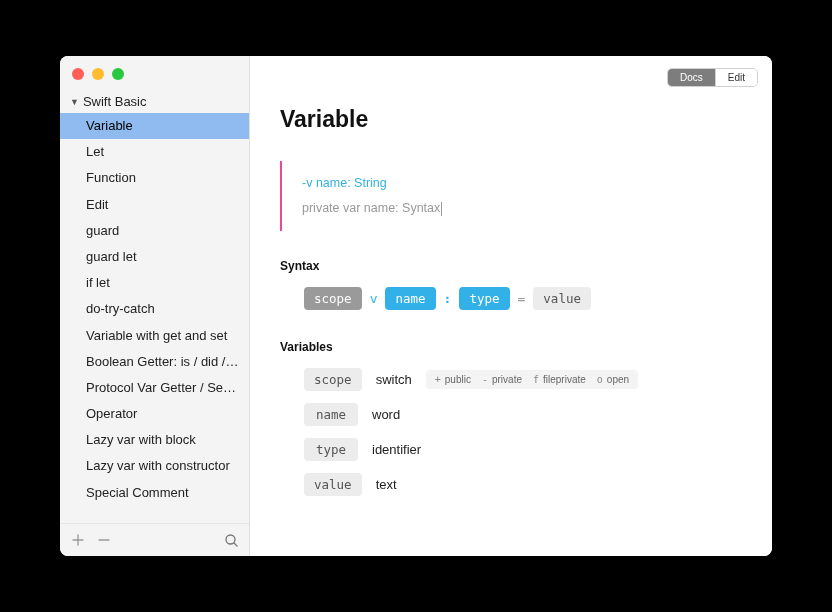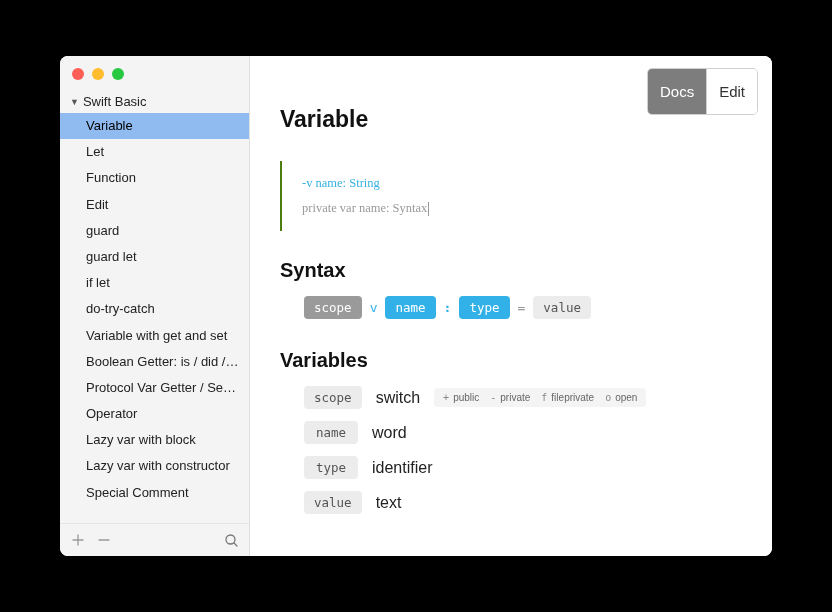--- a/index.html
+++ b/index.html
@@ -102,22 +102,22 @@
     .toolbar {
       position: absolute;
       top: 12px;
       right: 14px;
       display: flex;
       border: 1px solid #d0d0d0;
       border-radius: 5px;
       overflow: hidden;
     }
     .toolbar-btn {
-      padding: 14px 12px;
-      font-size: 15px;
+      padding: 3px 12px;
+      font-size: 10px;
       background: #fff;
       cursor: pointer;
       color: #333;
       border: none;
     }
     .toolbar-btn.active {
       background: #7d7d7d;
       color: #fff;
     }
     .toolbar-btn:not(:last-child) {
@@ -126,39 +126,39 @@
     .main {
       padding: 50px 30px 30px 30px;
     }
     .page-title {
       font-size: 23px;
       font-weight: 700;
       color: #111;
       margin-bottom: 28px;
     }
     .code-block {
-      border-left: 2px solid #4d7c0f;
+      border-left: 2px solid #ec4899;
       padding: 10px 0 10px 20px;
       margin-bottom: 28px;
-      font-family: Liberation Serif, serif;
+      font-family: Liberation Sans, sans-serif;
       font-size: 12.5px;
       line-height: 2.0;
     }
     .code-line1 { color: #34b1e0; }
     .code-line2 { color: #999; }
     .cursor {
       display: inline-block;
       width: 1px;
       height: 14px;
       background: #999;
       vertical-align: middle;
       margin-left: 1px;
     }
     .section-h {
-      font-size: 20px;
+      font-size: 12px;
       font-weight: 700;
       color: #111;
       margin-bottom: 14px;
     }
     .syntax-row {
       display: flex;
       align-items: center;
       gap: 8px;
       padding-left: 24px;
       margin-bottom: 30px;
@@ -189,21 +189,21 @@
     .var-label {
       background: #ececec;
       color: #555;
       padding: 4px 10px;
       border-radius: 4px;
       font-family: "SF Mono", Menlo, Monaco, Consolas, monospace;
       font-size: 12.5px;
       min-width: 54px;
       text-align: center;
     }
-    .var-desc { color: #222; font-size: 16px; }
+    .var-desc { color: #222; font-size: 13px; }
     .switch-pills {
       display: flex;
       align-items: center;
       gap: 1px;
       background: #f4f4f4;
       border-radius: 4px;
       padding: 2px 4px;
     }
     .pill {
       display: flex;

